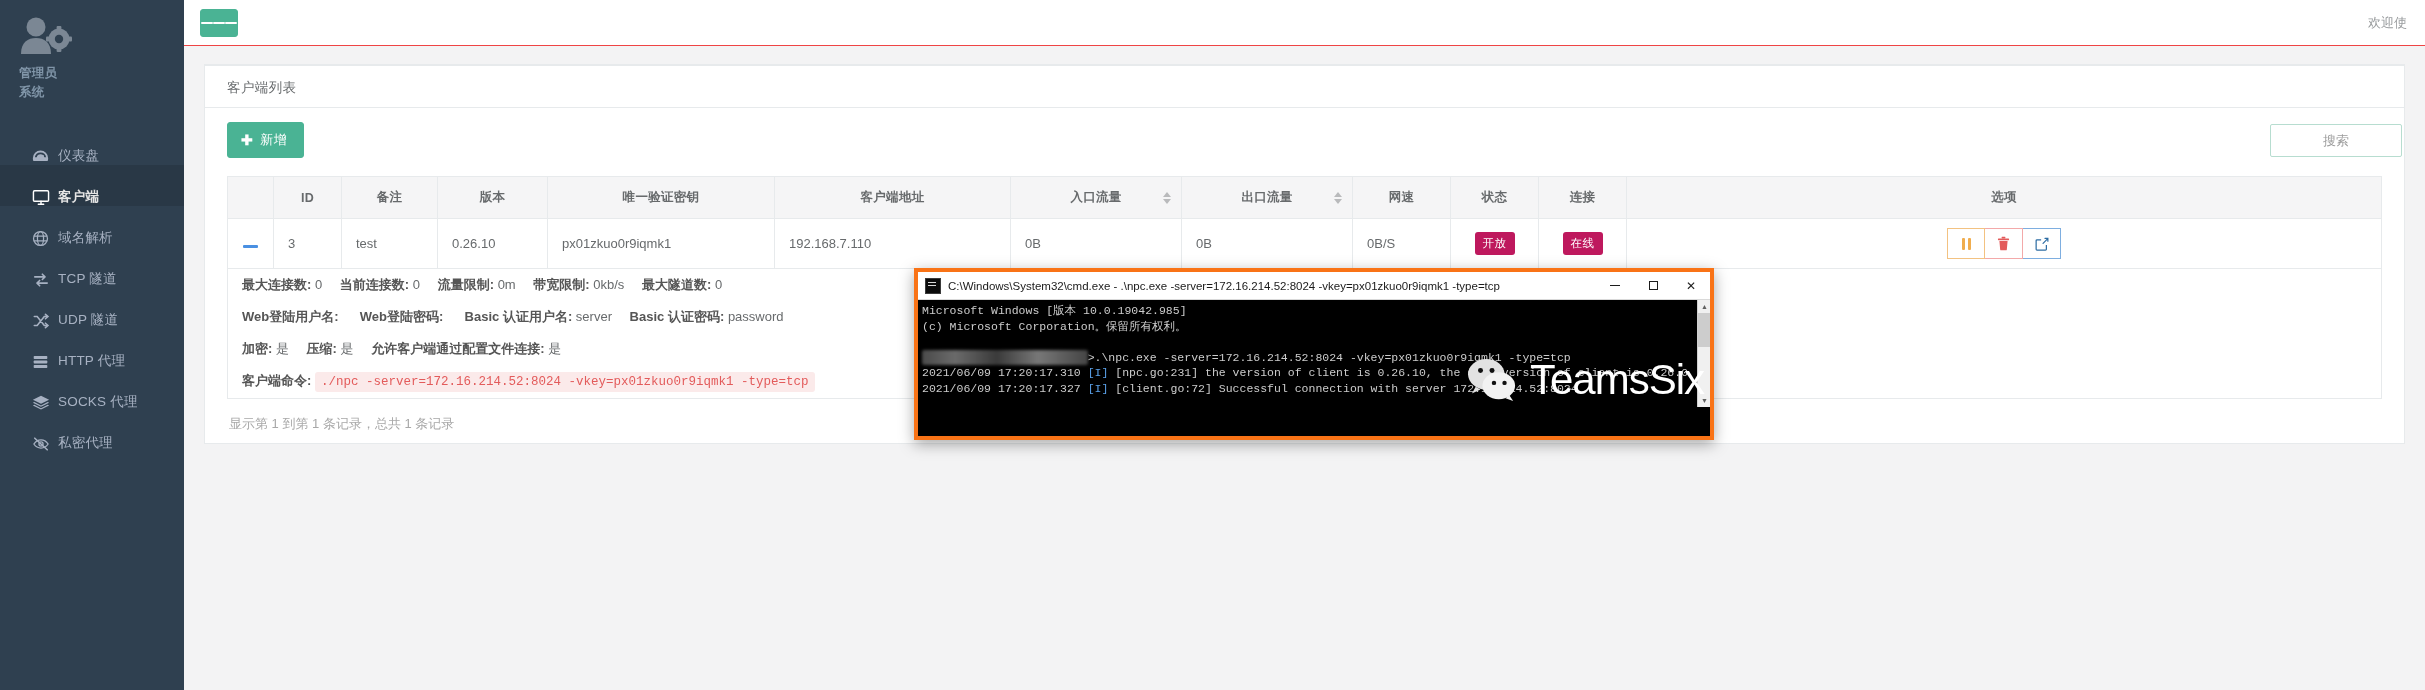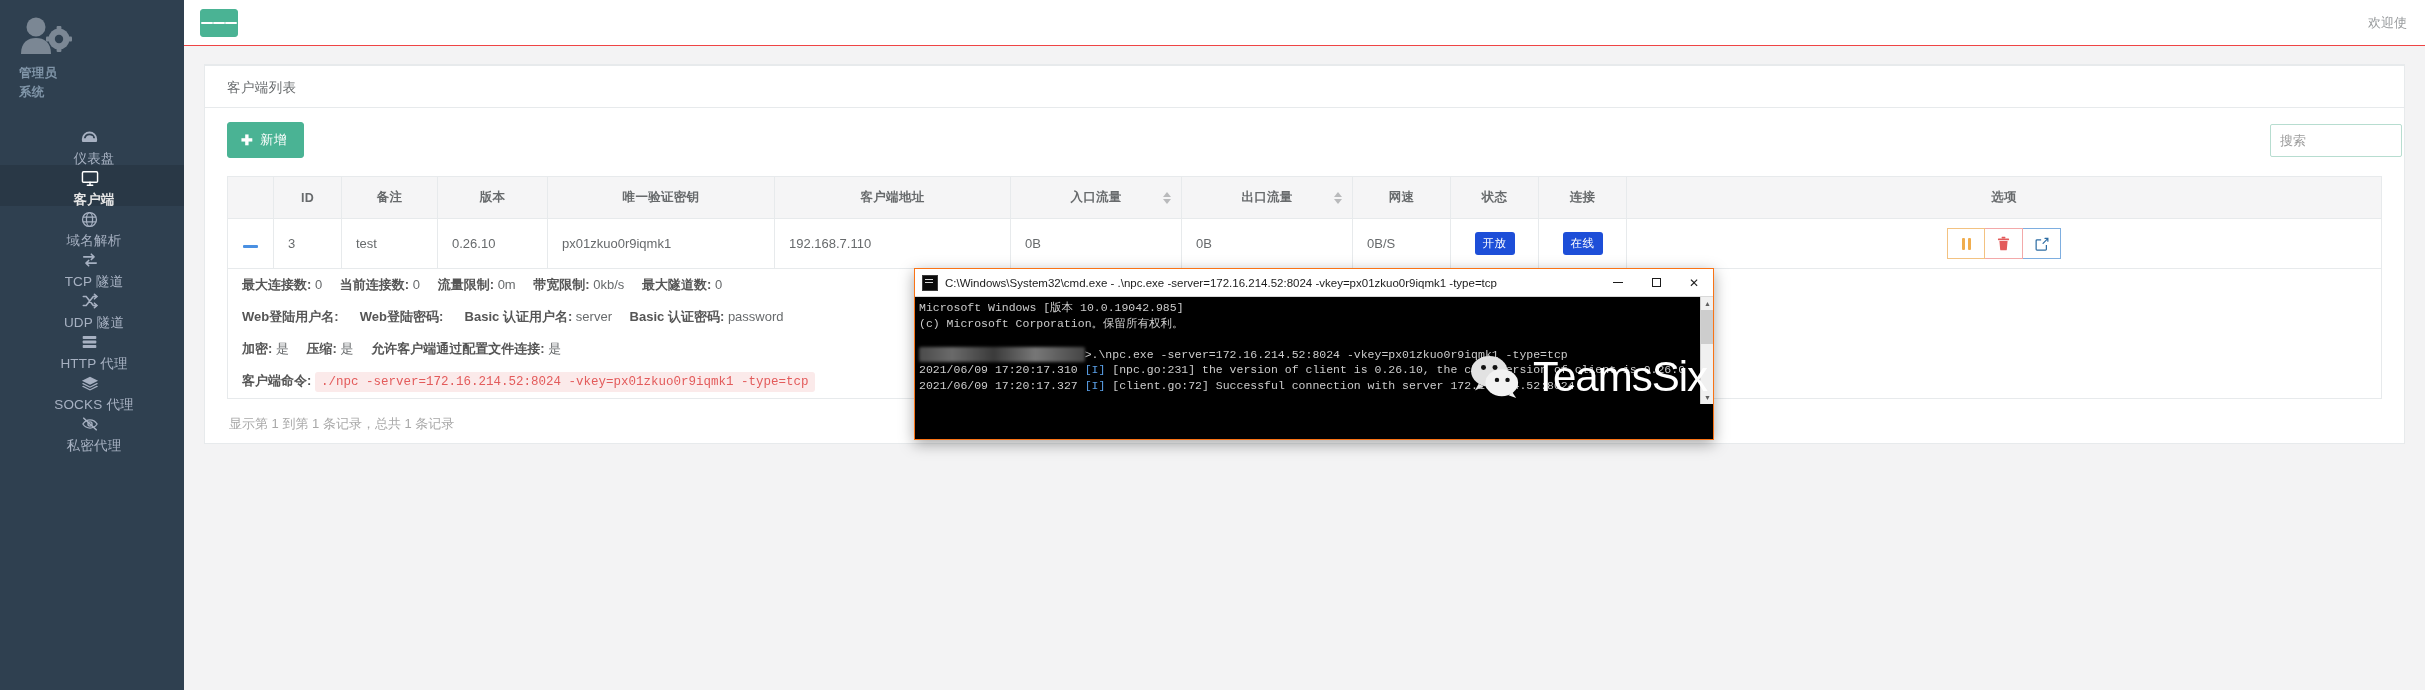--- a/index.html
+++ b/index.html
@@ -20,24 +20,24 @@
   }
   .profile { padding: 14px 12px 0 18px; }
   .profile-avatar { width: 56px; height: 50px; position: relative; }
   .profile-avatar svg { display:block; }
   .profile-line {
     color: #8095a8; font-size: 12.5px; line-height: 19px;
     padding-left: 1px; font-weight: 600; letter-spacing: .3px;
   }
   .nav { margin-top: 22px; }
   .nav-item {
-    display: flex; align-items: center;
-    height: 41px; padding-left: 4px;
+    display: flex; align-items: flex-end;
+    height: 41px; padding-left: 32px;
     color: #a7b1c2; font-size: 13.5px; letter-spacing: .2px;
-    cursor: pointer; position: relative; flex-direction: column;
+    cursor: pointer; position: relative;
   }
   .nav-item .ico {
     width: 26px; flex: 0 0 26px;
     display: flex; align-items: center; justify-content: flex-start;
   }
   .nav-item .ico svg { display:block; }
   .nav-item .lbl { white-space: nowrap; }
   .nav-item.active {
     background: #293846; color: #ffffff;
   }
@@ -102,21 +102,21 @@
     display: inline-flex; align-items: center; gap: 7px;
     letter-spacing:.5px;
   }
   .btn-add .plus { font-size: 14px; font-weight: 700; line-height: 1; }
   .search-wrap { position: absolute; right: -20px; top: 2px; }
   .search-input {
     width: 132px; height: 33px;
     border: 1px solid #b7ddd0;
     border-radius: 2px;
     padding: 0 9px; font-size: 13px; color: #676a6c;
-    background: #fff; outline: none;
+    background: #fff; outline: none; text-align: center;
   }
   .search-input::placeholder { color: #9b9b9b; }
 
   
   table.dtable { width: 100%; border-collapse: collapse; table-layout: fixed; }
   table.dtable thead th {
     background: #f5f5f6;
     border: 1px solid #e7eaec;
     font-size: 12.5px; font-weight: 700; color: #676a6c;
     height: 42px; text-align: center; vertical-align: middle;
@@ -139,21 +139,21 @@
     font-size: 13px; color: #676a6c;
     height: 50px; padding: 0 14px;
     vertical-align: middle;
   }
   td.c-ctrl { text-align: center; padding: 0; }
   .ctrl-minus {
     display:inline-block; width: 15px; height: 3px;
     background: #4a90e2; border-radius: 1px; cursor: pointer;
   }
   .badge-green {
-    display:inline-block; background:#1d4ed8; color:#fff;
+    display:inline-block; background:#be185d; color:#fff;
     font-size: 11.5px; padding: 4px 8px; border-radius: 3px;
     letter-spacing:.5px;
   }
   td.c-status, td.c-conn { text-align:center; }
   td.c-options { text-align:center; }
   .btn-group { display:inline-flex; }
   .abtn {
     width: 38px; height: 31px; background:#fff;
     border: 1px solid #e5b367; display:flex; align-items:center; justify-content:center;
     cursor:pointer;
@@ -181,21 +181,21 @@
     font-size: 13px; color: #a8a8a8; padding: 16px 2px 0 2px;
   }
 
   
   #cmdwin {
     position: absolute;
     left: 730px; top: 268px;
     width: 800px; height: 172px;
     box-shadow: 0 4px 14px rgba(0,0,0,.35);
     background: #000;
-    border: 1px solid #f97316;
+    border: 4px solid #f97316;
   }
   #cmd-titlebar {
     height: 28px; background: #ffffff;
     display:flex; align-items:center;
     border-bottom: 1px solid #d9d9d9;
     padding-left: 7px;
   }
   .cmd-ico {
     width: 16px; height: 16px; flex:0 0 16px;
     background: #0b0b0b; border:1px solid #3a3a3a;

